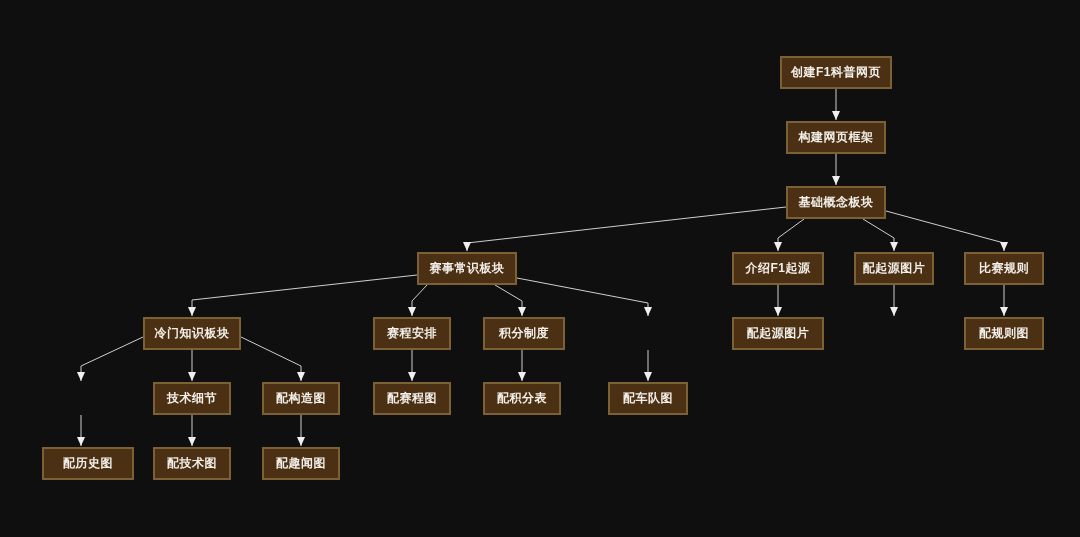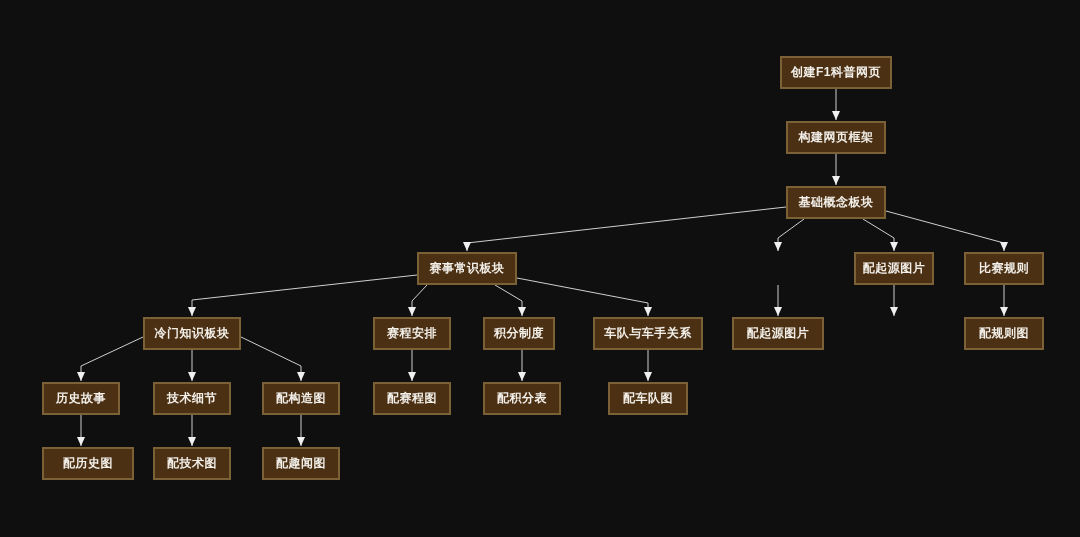--- a/index.html
+++ b/index.html
@@ -89,49 +89,46 @@
   <div class="node" style="left:786px;top:121px;width:100px">
       <span class="lbl">构建网页框架</span>
     </div>
   <div class="node" style="left:786px;top:186px;width:100px">
       <span class="lbl">基础概念板块</span>
     </div>
 
   <div class="node" style="left:417px;top:252px;width:100px">
       <span class="lbl">赛事常识板块</span>
     </div>
+  <div class="node" style="left:732px;top:252px;width:92px">
+      <span class="lbl">介绍F1起源</span>
+    </div>
   <div class="node" style="left:854px;top:252px;width:80px">
       <span class="lbl">配起源图片</span>
     </div>
   <div class="node" style="left:964px;top:252px;width:80px">
       <span class="lbl">比赛规则</span>
     </div>
 
   <div class="node" style="left:143px;top:317px;width:98px">
       <span class="lbl">冷门知识板块</span>
     </div>
   <div class="node" style="left:373px;top:317px;width:78px">
       <span class="lbl">赛程安排</span>
     </div>
-  <div class="node" style="left:483px;top:317px;width:72px">
+  <div class="node" style="left:483px;top:317px;width:82px">
       <span class="lbl">积分制度</span>
-    </div>
-  <div class="node" style="left:593px;top:317px;width:110px">
-      <span class="lbl">车队与车手关系</span>
     </div>
   <div class="node" style="left:732px;top:317px;width:92px">
       <span class="lbl">配起源图片</span>
     </div>
   <div class="node" style="left:964px;top:317px;width:80px">
       <span class="lbl">配规则图</span>
     </div>
 
-  <div class="node" style="left:42px;top:382px;width:78px">
-      <span class="lbl">历史故事</span>
-    </div>
   <div class="node" style="left:153px;top:382px;width:78px">
       <span class="lbl">技术细节</span>
     </div>
   <div class="node" style="left:262px;top:382px;width:78px">
       <span class="lbl">配构造图</span>
     </div>
   <div class="node" style="left:373px;top:382px;width:78px">
       <span class="lbl">配赛程图</span>
     </div>
   <div class="node" style="left:483px;top:382px;width:78px">

